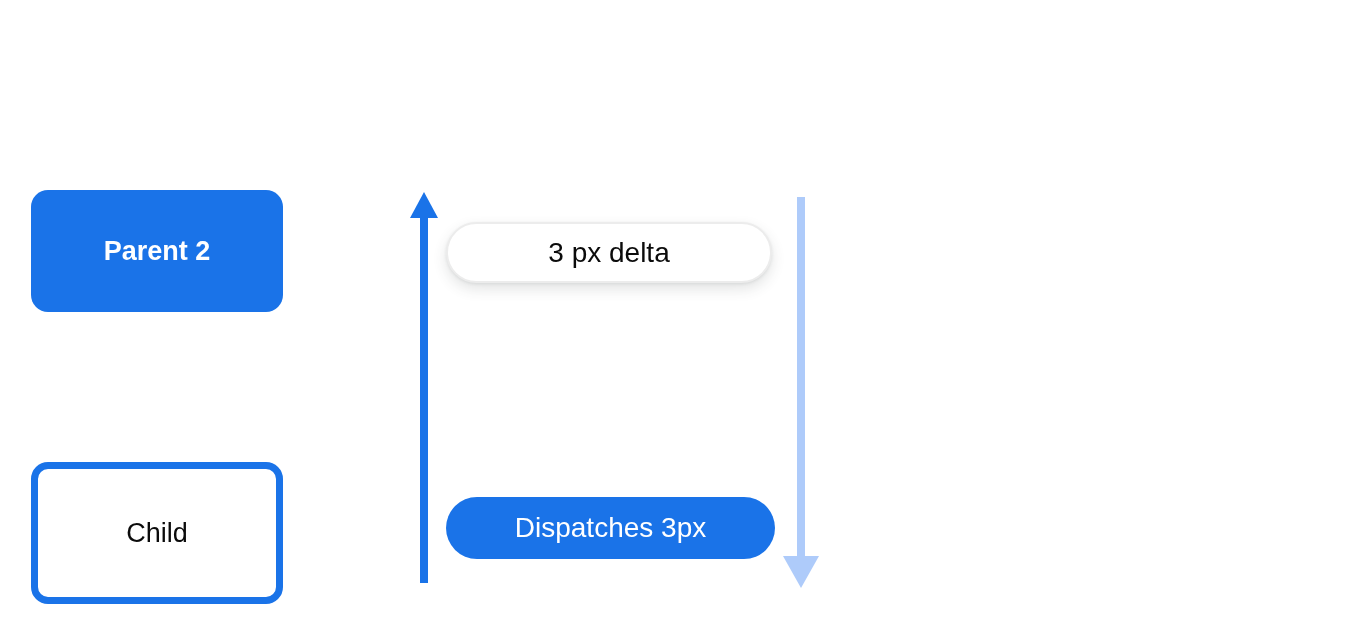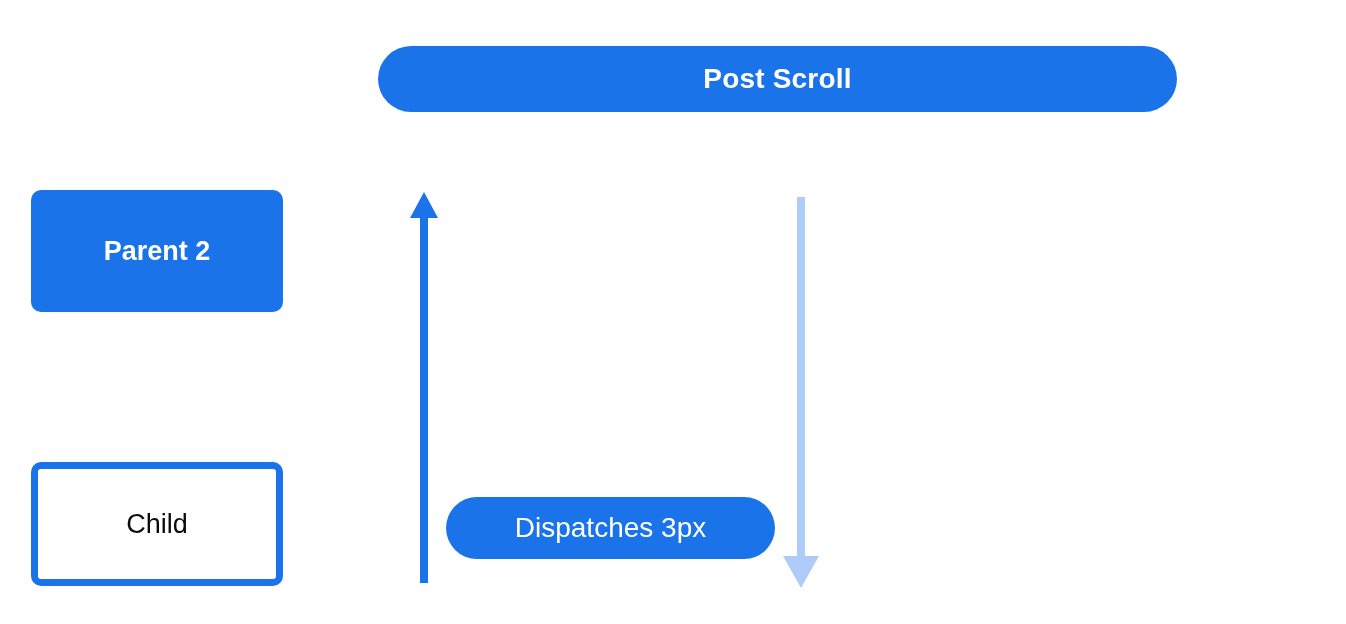--- a/index.html
+++ b/index.html
@@ -32,41 +32,41 @@
     font-size: 28px;
     font-weight: 700;
     letter-spacing: 0.2px;
   }
 
   
   .node {
     position: absolute;
     left: 31px;
     width: 252px;
-    border-radius: 10px;
+    border-radius: 17px;
     display: flex;
     align-items: center;
     justify-content: center;
     font-size: 27px;
     box-sizing: border-box;
   }
   .node-blue {
     background: var(--blue);
     color: #ffffff;
     font-weight: 700;
   }
   .node-outline {
     background: #ffffff;
     border: 7px solid var(--blue);
     color: #0b0b0b;
     font-weight: 500;
   }
   .node-parent2 { top: 190px; height: 122px; }
   .node-parent1 { top: 327px; height: 122px; }
-  .node-child   { top: 462px; height: 124px; text-align: right; }
+  .node-child   { top: 462px; height: 142px; text-align: right; }
 
   
   .arrow-shaft {
     position: absolute;
     width: 8px;
   }
   .up-shaft {
     left: 420px;
     top: 213px;
     height: 370px;
@@ -125,37 +125,37 @@
     background: var(--blue);
     color: #ffffff;
     font-weight: 400;
   }
 </style>
 </head>
 <body>
 
 <div class="stage">
 
-  <div class="banner">
-    <span>Post Scroll</span>
-  </div>
 
   <div class="node node-blue node-parent2">
     <span>Parent 2</span>
   </div>
 
 
   <div class="node node-outline node-child">
     <span>Child</span>
   </div>
 
   <div class="up-head"></div>
   <div class="arrow-shaft up-shaft"></div>
 
   <div class="arrow-shaft down-shaft"></div>
   <div class="down-head"></div>
 
+  <div class="pill pill-delta">
+    <span>3 px delta</span>
+  </div>
 
   <div class="pill pill-dispatch">
     <span>Dispatches 3px</span>
   </div>
 
 </div>
 
 </body></html>

